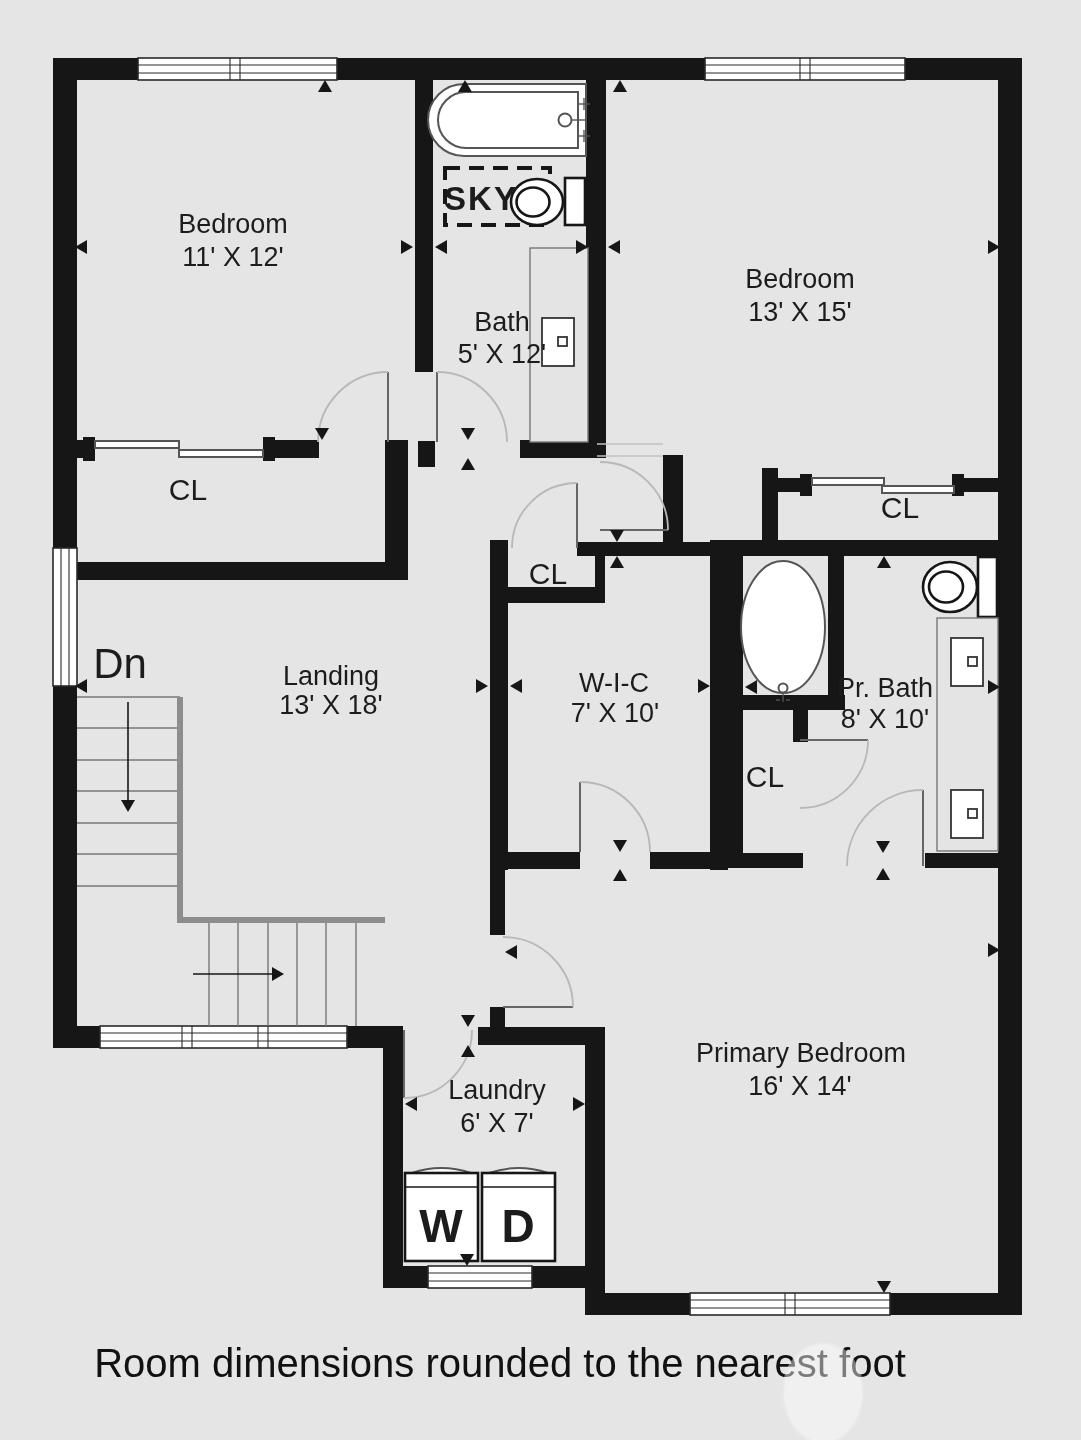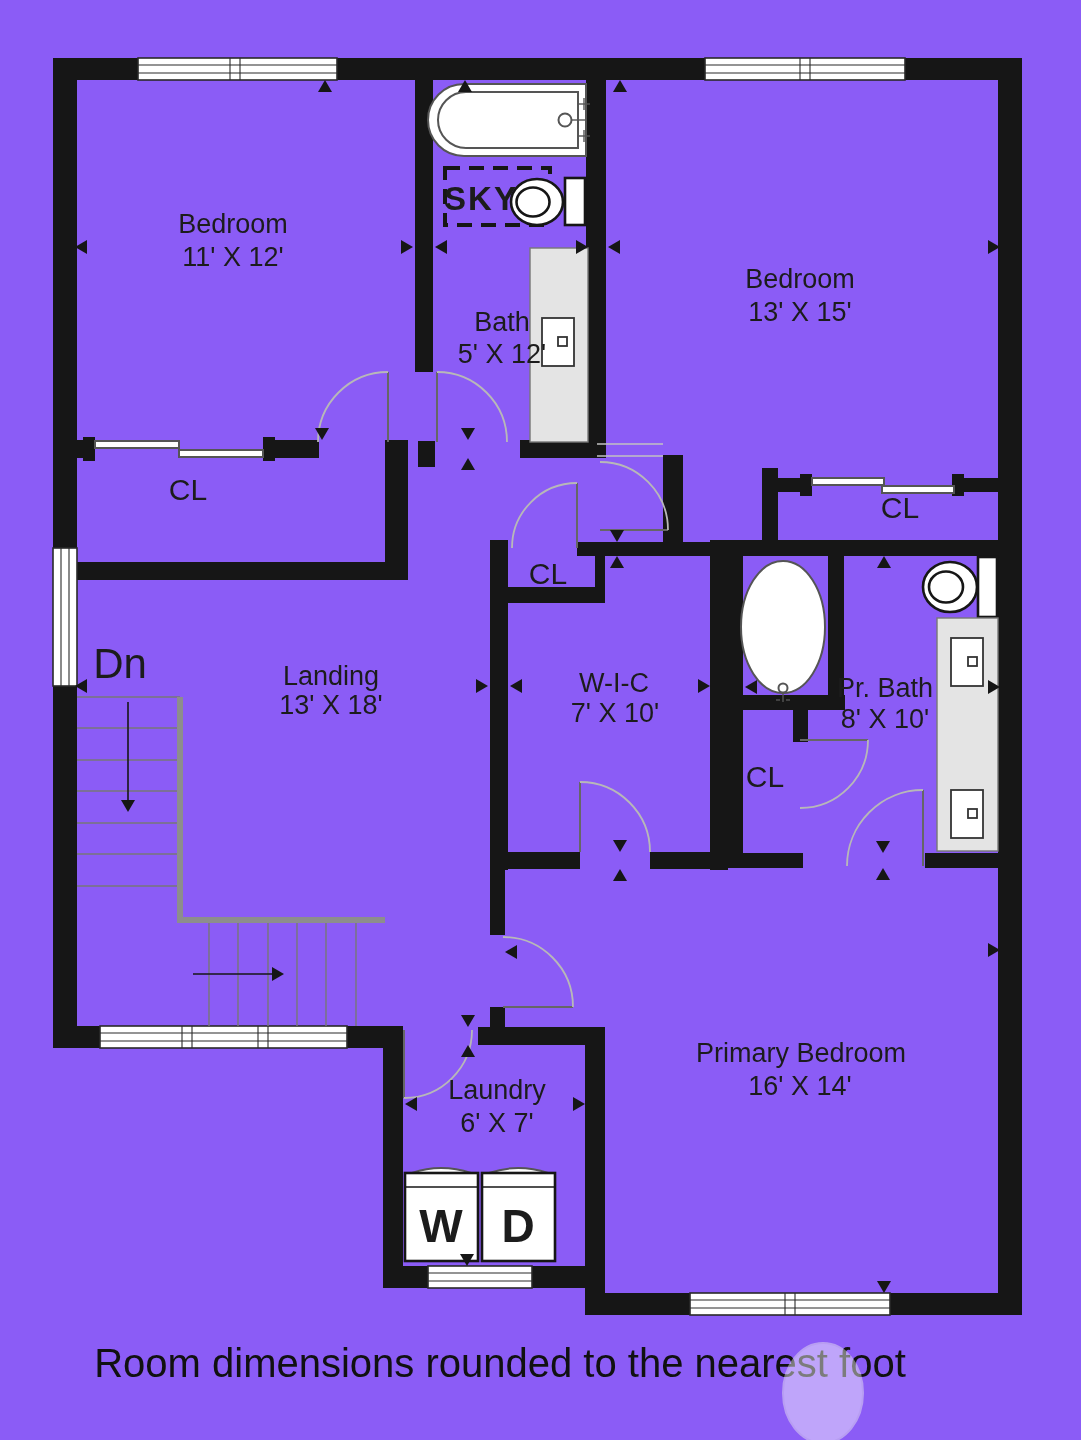--- a/index.html
+++ b/index.html
@@ -1,16 +1,16 @@
 <!DOCTYPE html>
 <html><head>
 <meta charset="utf-8">
 <style>
   html,body{margin:0;padding:0;background:#ffffff;}
-  .stage{width:1081px;height:1440px;position:relative;background:#8b5cf6;overflow:hidden;}
+  .stage{width:1081px;height:1440px;position:relative;background:#e5e5e5;overflow:hidden;}
   svg{display:block;}
   .wall{fill:#161616;}
   .fx{fill:#fff;stroke:#555;stroke-width:2;}
   .fxd{fill:#fff;stroke:#161616;stroke-width:2.6;}
   .arc{fill:none;stroke:#b8b8b8;stroke-width:1.8;}
   .leaf{stroke:#666;stroke-width:2;}
   .jamb{stroke:#c2c2c2;stroke-width:1.5;}
   .winbox{fill:#fff;stroke:#2a2a2a;stroke-width:1.6;}
   .winline{stroke:#2a2a2a;stroke-width:1.1;fill:none;}
   .stair{stroke:#777;stroke-width:1.4;}

